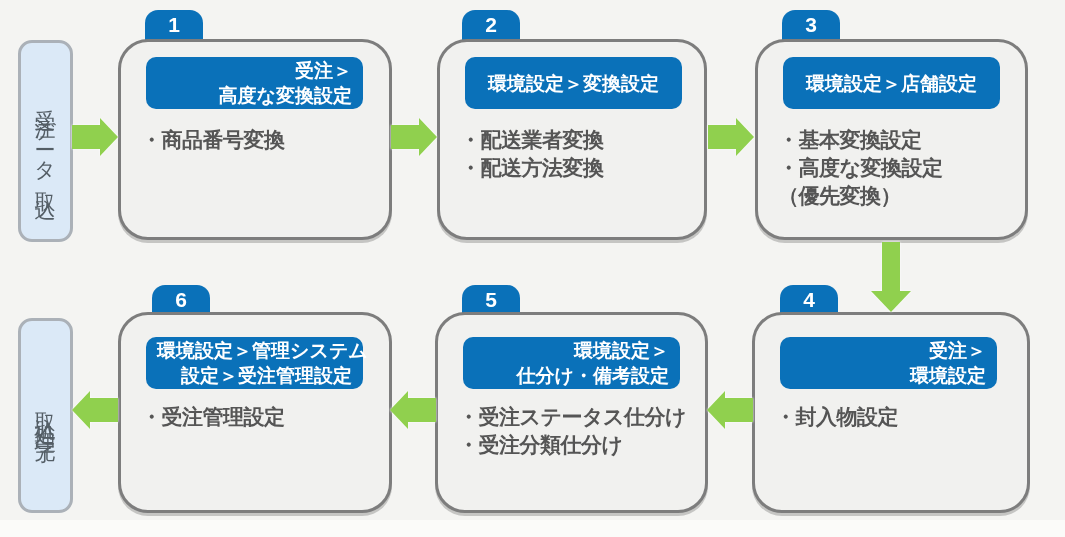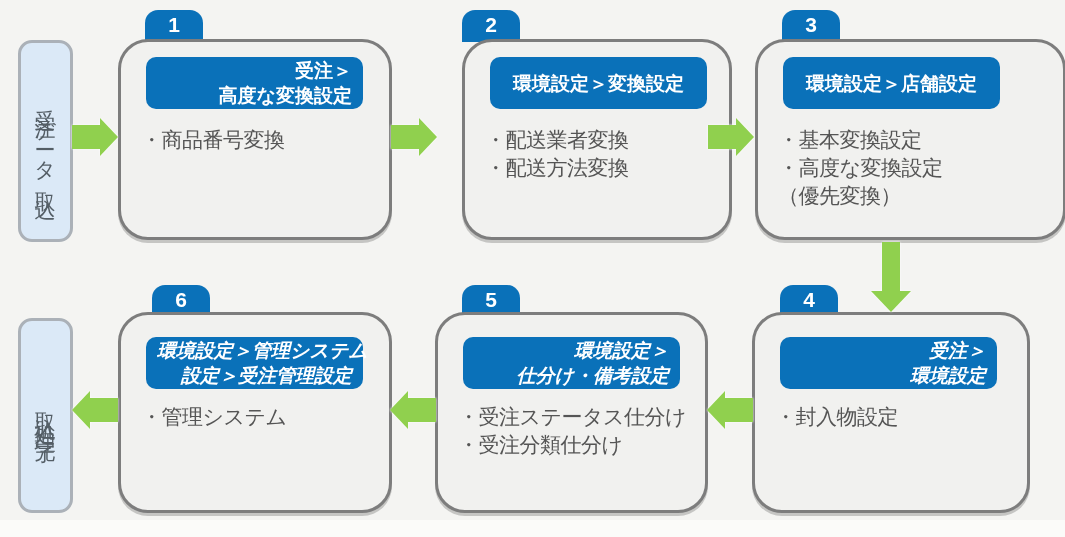--- a/index.html
+++ b/index.html
@@ -42,41 +42,41 @@
   #tab-1 { left:145px; } #tab-2 { left:462px; } #tab-3 { left:782px; }
   #tab-4 { left:780px; } #tab-5 { left:462px; } #tab-6 { left:152px; }
 
   
   .card {
     position:absolute; height:201px;
     background:#f1f1ef; border:3px solid #7d7d7d; border-radius:30px;
     box-shadow:0 3px 0 rgba(110,110,110,0.35);
   }
   #card-1 { left:118px; top:39px;  width:274px; }
-  #card-2 { left:437px; top:39px;  width:270px;margin-left:25px; }
-  #card-3 { left:755px; top:39px;  width:311px; }
+  #card-2 { left:437px; top:39px;  width:270px; }
+  #card-3 { left:755px; top:39px;  width:273px; }
   #card-4 { left:752px; top:312px; width:278px; }
   #card-5 { left:435px; top:312px; width:273px; }
   #card-6 { left:118px; top:312px; width:274px; }
 
   .menu {
     position:absolute; left:25px; width:217px; height:52px;
     background:#0a71b9; border-radius:10px;
     color:#ffffff; font-weight:bold; font-size:19px; line-height:25px;
     display:flex; flex-direction:column; justify-content:center;
     padding:0 11px; white-space:nowrap;text-align:right;
   }
   .card.row1 .menu { top:15px; }
-  .card.row2 .menu { top:22px;font-style:italic; }
+  .card.row2 .menu { top:22px; }
   .menu.center { text-align:center; padding:0; }
   .menu.indent .line2 { padding-left:1.6em; }
 
   .items {
     position:absolute; left:20px;
-    font-size:21px; font-weight:normal; color:#555555;
+    font-size:21px; font-weight:bold; color:#555555;
     line-height:28px; white-space:nowrap; letter-spacing:-0.5px;
   }
   .card.row1 .items { top:84px; }
   .card.row2 .items { top:88px; }
 
   
   .arrow { position:absolute; filter:drop-shadow(0 0 1px #ffffff); }
   .arrow .shaft { position:absolute; background:#90d04e; }
   .arrow .head  { position:absolute; width:0; height:0; }
   .arrow.right, .arrow.left { width:46px; height:38px; }
@@ -174,21 +174,21 @@
       <div>・受注分類仕分け</div>
     </div>
   </div>
 
   <div class="card row2" id="card-6">
     <div class="menu">
       <div class="line1">環境設定＞管理システム</div>
       <div class="line2">設定＞受注管理設定</div>
     </div>
     <div class="items">
-      <div>・管理システム</div>
+      <div>・受注管理設定</div>
     </div>
   </div>
 
   <div class="arrow right" id="arr-1">
     <div class="shaft"></div>
       <div class="head"></div>
   </div>
   <div class="arrow right" id="arr-2">
     <div class="shaft"></div>
       <div class="head"></div>

